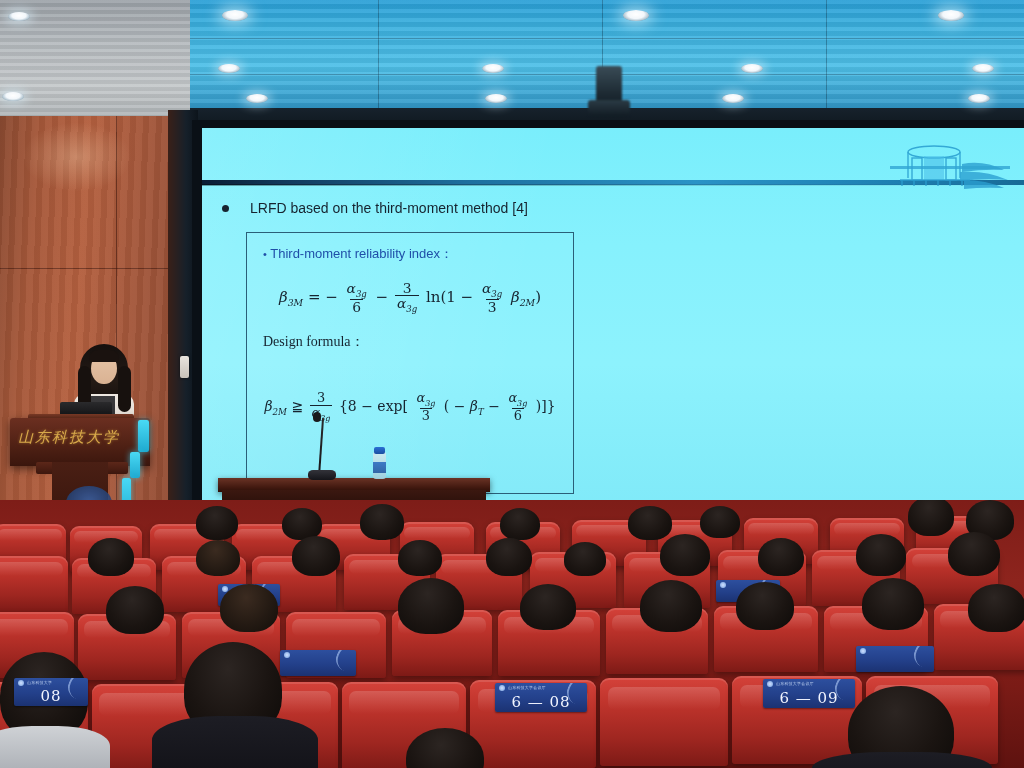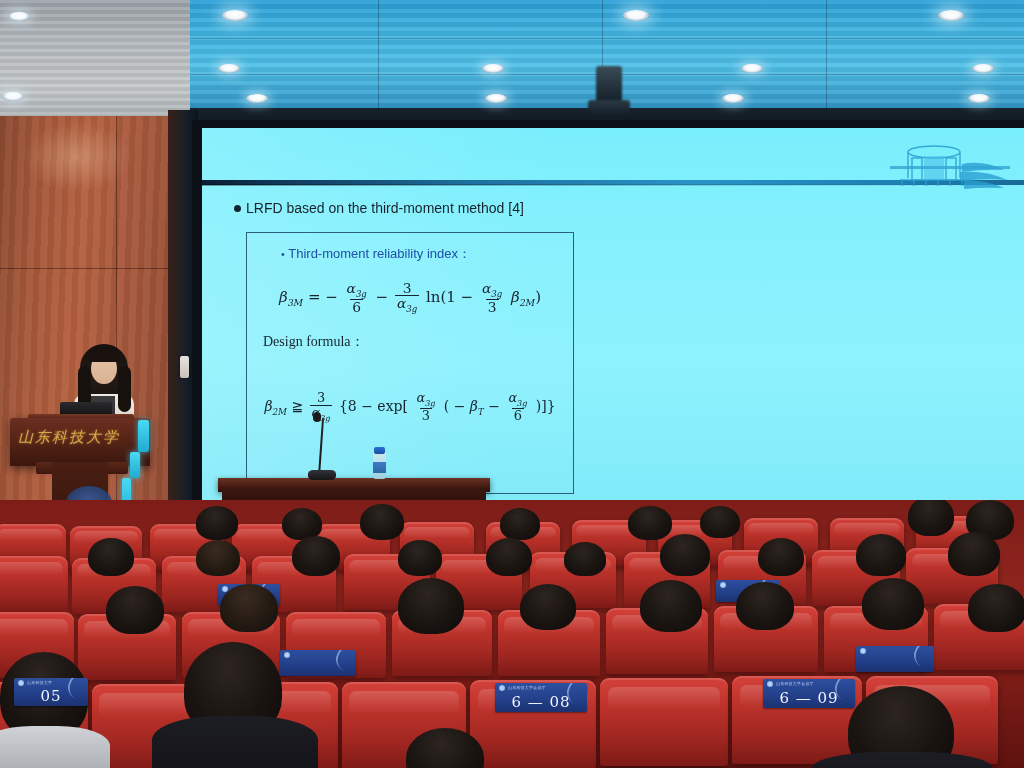--- a/index.html
+++ b/index.html
@@ -101,30 +101,30 @@
     background:linear-gradient(90deg,#0b1d33 0%,#123a5c 10%,#1d6f9e 32%,#2a93c6 60%,#1d7fb2 85%,#176a96 100%);
   }
   .title-rule::after{
     content:"";position:absolute;left:0;top:4px;width:100%;height:2px;
     background:linear-gradient(90deg,rgba(0,0,0,.35),rgba(0,0,0,0));
   }
   .slide-logo{
     position:absolute;right:14px;top:12px;width:120px;height:52px;opacity:.92;
   }
   .bullet-row{
-    position:absolute;left:32px;top:72px;display:flex;align-items:center;gap:5px;
+    position:absolute;left:20px;top:72px;display:flex;align-items:center;gap:21px;
     color:#16232f;font-size:14px;
   }
   .bullet-dot{width:7px;height:7px;border-radius:50%;background:#16232f;display:inline-block;}
   .formula-box{
     position:absolute;left:44px;top:104px;width:328px;height:262px;
     border:1px solid #2a5f78;background:rgba(255,255,255,.03);
   }
   .fb-sub{
-    position:absolute;left:16px;top:12px;color:#1f4fa8;font-size:13px;margin-left:18px;
+    position:absolute;left:16px;top:12px;color:#1f4fa8;font-size:13px;
   }
   .fb-sub .tiny-dot{font-size:11px;}
   .eq{
     position:absolute;width:100%;text-align:center;
     color:#16232f;font-family:"DejaVu Serif", serif;
   }
   .eq1{top:48px;font-size:15px;}
   .eq-design{
     position:absolute;left:16px;top:100px;color:#16232f;font-size:14px;
     font-family:Liberation Serif, serif;
@@ -554,21 +554,21 @@
     <div class="head" style="left:848px;top:186px;width:106px;height:92px;"></div>
     <div class="shoulders" style="left:812px;top:252px;width:180px;height:40px;"></div>
 
     <div class="head" style="left:406px;top:228px;width:78px;height:60px;"></div>
   </div>
 
   <div class="plate" style="left:14px;top:678px;width:74px;height:28px;">
     <span class="plate-logo"></span>
     <span class="plate-brand">山东科技大学</span>
     <span class="plate-swoosh"></span>
-    <span class="plate-num">05</span>
+    <span class="plate-num">08</span>
   </div>
 
   <div class="plate" style="left:495px;top:683px;width:92px;height:29px;">
     <span class="plate-logo"></span>
     <span class="plate-brand">山东科技大学会议厅</span>
     <span class="plate-swoosh"></span>
     <span class="plate-num">6 — 08</span>
   </div>
 
   <div class="plate" style="left:763px;top:679px;width:92px;height:29px;">

